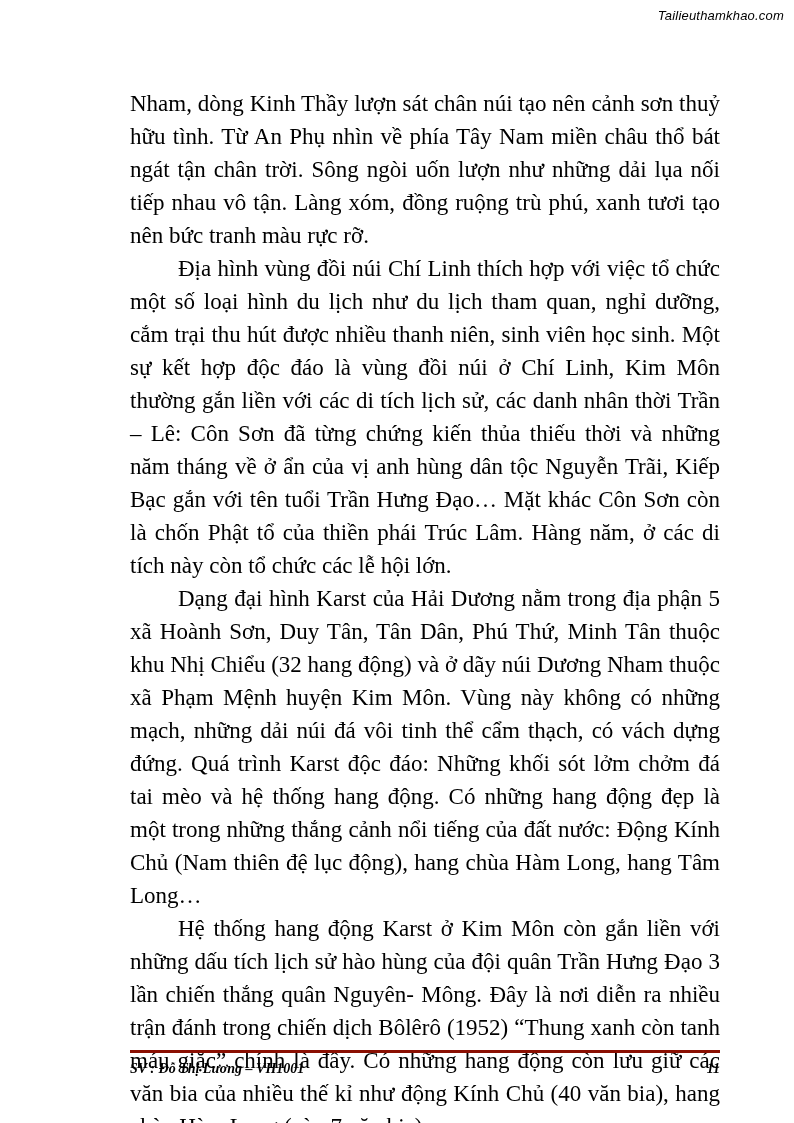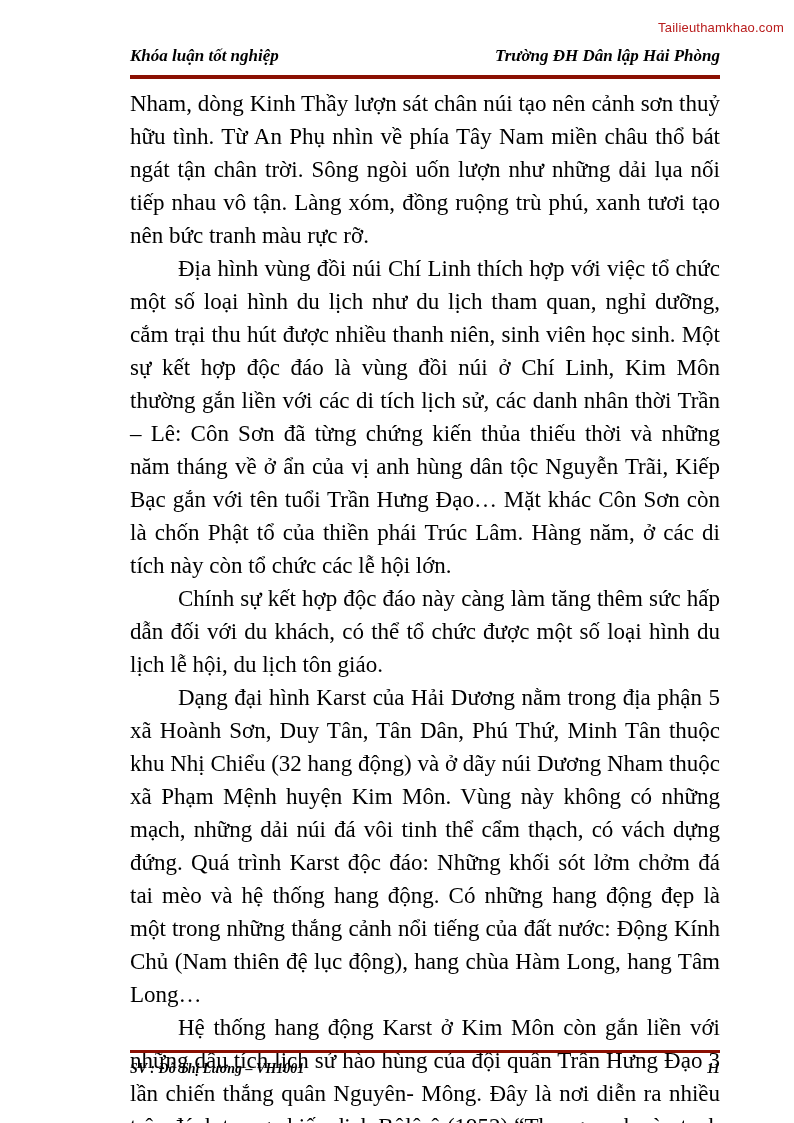--- a/index.html
+++ b/index.html
@@ -12,26 +12,27 @@
     width: 794px;
     height: 1123px;
     margin: 0 auto;
     background: #ffffff;
     color: #000000;
     font-family: "Liberation Serif", serif;
     overflow: hidden;
   }
   .watermark {
     position: absolute;
-    top: 20px;
+    top: 8px;
     right: 10px;
     font-family: "Liberation Sans", sans-serif;
     font-size: 13px;
-    color: #b91c1c;
+    color: #000000;
     letter-spacing: 0.2px;
+    font-style: italic;
   }
   .header {
     position: absolute;
     top: 46px;
     left: 130px;
     width: 590px;
     display: flex;
     justify-content: space-between;
     align-items: baseline;
     font-size: 17px;
@@ -75,29 +76,24 @@
     font-style: italic;
   }
 </style>
 </head>
 <body>
 
 <div class="page">
 
   <div class="watermark">Tailieuthamkhao.com</div>
 
-  <div class="header">
-    <span class="header-left">Khóa luận tốt nghiệp</span>
-    <span class="header-right">Trường ĐH Dân lập Hải Phòng</span>
-  </div>
 
   <div class="doc-body">
     <p class="para first">Nham, dòng Kinh Thầy lượn sát chân núi tạo nên cảnh sơn thuỷ hữu tình. Từ An Phụ nhìn về phía Tây Nam miền châu thổ bát ngát tận chân trời. Sông ngòi uốn lượn như những dải lụa nối tiếp nhau vô tận. Làng xóm, đồng ruộng trù phú, xanh tươi tạo nên bức tranh màu rực rỡ.</p>
     <p class="para">Địa hình vùng đồi núi Chí Linh thích hợp với việc tổ chức một số loại hình du lịch như du lịch tham quan, nghỉ dưỡng, cắm trại thu hút được nhiều thanh niên, sinh viên học sinh. Một sự kết hợp độc đáo là vùng đồi núi ở Chí Linh, Kim Môn thường gắn liền với các di tích lịch sử, các danh nhân thời Trần – Lê: Côn Sơn đã từng chứng kiến thủa thiếu thời và những năm tháng về ở ẩn của vị anh hùng dân tộc Nguyễn Trãi, Kiếp Bạc gắn với tên tuổi Trần Hưng Đạo… Mặt khác Côn Sơn còn là chốn Phật tổ của thiền phái Trúc Lâm. Hàng năm, ở các di tích này còn tổ chức các lễ hội lớn.</p>
-    <p class="para">Chính sự kết hợp độc đáo này càng làm tăng thêm sức hấp dẫn đối với du khách, có thể tổ chức được một số loại hình du lịch lễ hội, du lịch tôn giáo.</p>
     <p class="para">Dạng đại hình Karst của Hải Dương nằm trong địa phận 5 xã Hoành Sơn, Duy Tân, Tân Dân, Phú Thứ, Minh Tân thuộc khu Nhị Chiểu (32 hang động) và ở dãy núi Dương Nham thuộc xã Phạm Mệnh huyện Kim Môn. Vùng này không có những mạch, những dải núi đá vôi tinh thể cẩm thạch, có vách dựng đứng. Quá trình Karst độc đáo: Những khối sót lởm chởm đá tai mèo và hệ thống hang động. Có những hang động đẹp là một trong những thắng cảnh nổi tiếng của đất nước: Động Kính Chủ (Nam thiên đệ lục động), hang chùa Hàm Long, hang Tâm Long…</p>
     <p class="para">Hệ thống hang động Karst ở Kim Môn còn gắn liền với những dấu tích lịch sử hào hùng của đội quân Trần Hưng Đạo 3 lần chiến thắng quân Nguyên- Mông. Đây là nơi diễn ra nhiều trận đánh trong chiến dịch Bôlêrô (1952) “Thung xanh còn tanh máu giặc” chính là đây. Có những hang động còn lưu giữ các văn bia của nhiều thế kỉ như động Kính Chủ (40 văn bia), hang chùa Hàm Long (còn 7 văn bia).</p>
   </div>
 
   <div class="footer">
     <span class="footer-left">SV : Đỗ Thị Lương – VH1001</span>
     <span class="footer-page">11</span>
   </div>
 
 </div>

